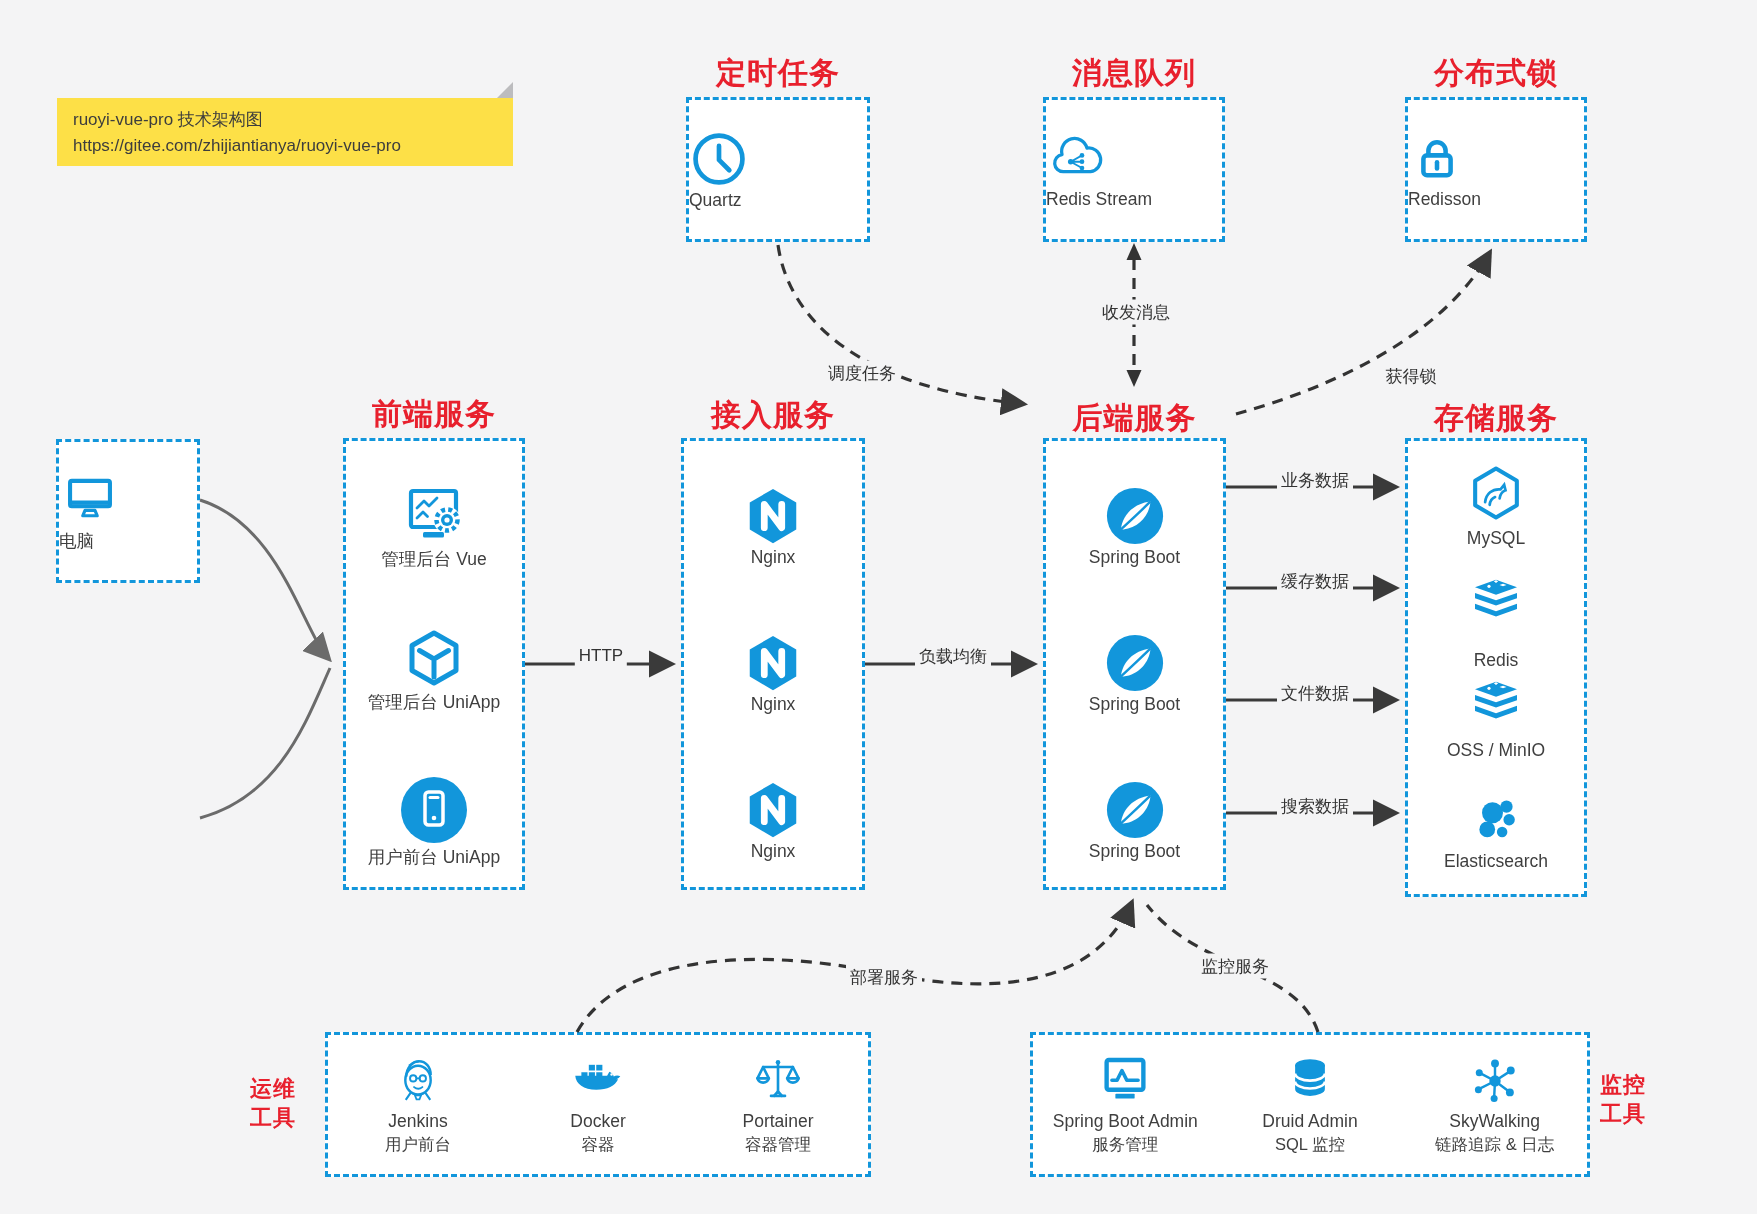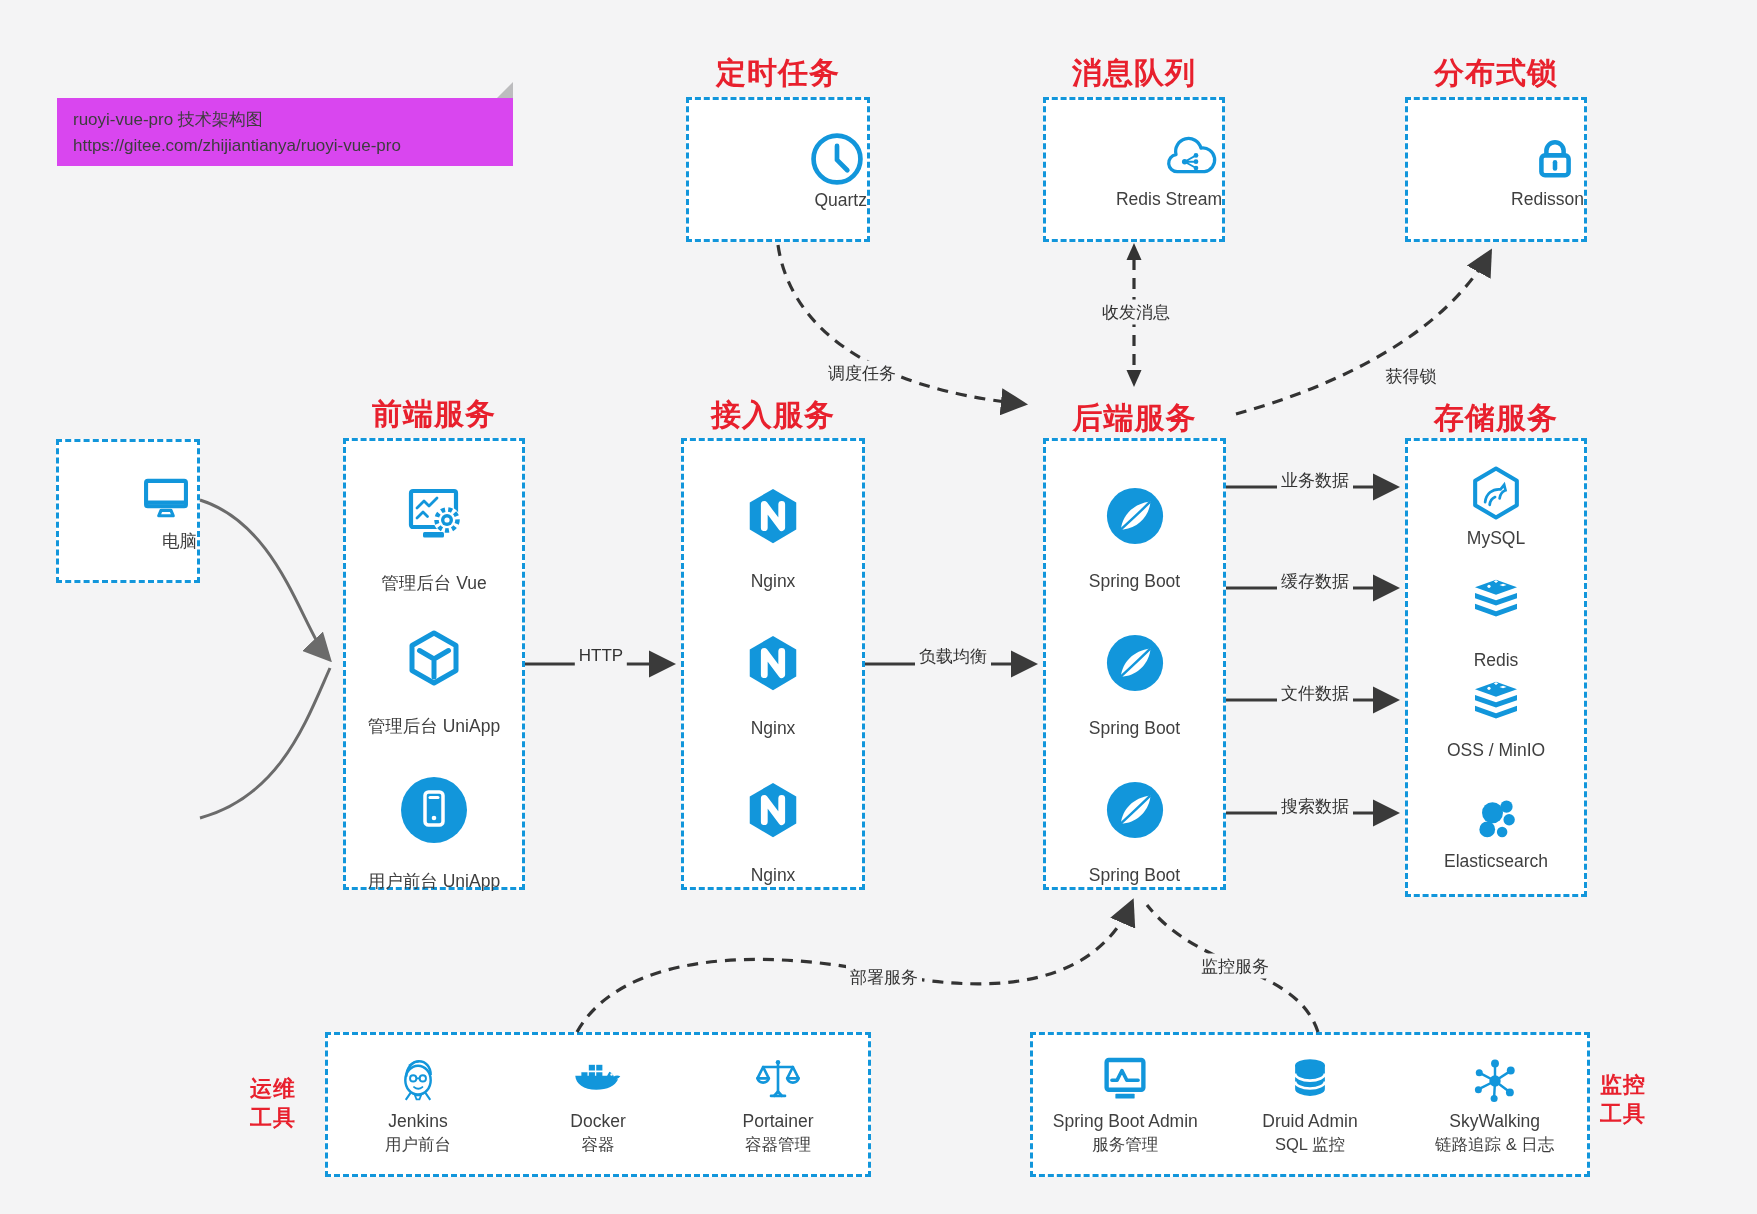--- a/index.html
+++ b/index.html
@@ -3,34 +3,34 @@
 <meta charset="utf-8">
 <style>
   :root{
     --blue:#1296db; --red:#e8202d; --ink:#3f3f3f; --canvas:#f4f4f5; --arrow:#3a3a3a;
   }
   html,body{margin:0;padding:0;background:#e9e9ea;}
   body{font-family:"Liberation Sans","DejaVu Sans",sans-serif;}
   .canvas{position:relative;width:1757px;height:1214px;background:var(--canvas);overflow:hidden;}
   .overlay{position:absolute;left:0;top:0;width:1757px;height:1214px;z-index:5;pointer-events:none;}
   
-  .note{position:absolute;left:57px;top:98px;width:456px;height:68px;background:#d946ef;z-index:2;
+  .note{position:absolute;left:57px;top:98px;width:456px;height:68px;background:#fde047;z-index:2;
         padding:9px 16px;box-sizing:border-box;color:#3d3d3d;font-size:17px;line-height:1.55;}
   .note::after{content:'';position:absolute;top:-16px;right:0;width:0;height:0;
         border-bottom:16px solid #bcbcbe;border-left:16px solid transparent;}
   
   .box{position:absolute;border:3px dashed var(--blue);background:#fff;box-sizing:border-box;z-index:1;}
   .gtitle{position:absolute;color:var(--red);font-weight:700;font-size:30px;text-align:center;
         white-space:nowrap;z-index:2;letter-spacing:1px;}
   .side-title{position:absolute;color:var(--red);font-weight:700;font-size:22px;line-height:29px;
         z-index:2;letter-spacing:1px;}
   
-  .box-center{position:absolute;inset:0;display:flex;flex-direction:column;align-items:flex-end;
+  .box-center{position:absolute;inset:0;display:flex;flex-direction:column;align-items:flex-start;
         justify-content:center;row-gap:1px;}
-  .col-item{position:absolute;left:0;right:0;display:flex;flex-direction:column;align-items:center;row-gap:24px;}
+  .col-item{position:absolute;left:0;right:0;display:flex;flex-direction:column;align-items:center;row-gap:0;}
   .lbl{font-size:17.5px;color:var(--ink);white-space:nowrap;}
   .tool-row{display:flex;height:100%;align-items:center;justify-content:space-around;}
   .tool{display:flex;flex-direction:column;align-items:center;row-gap:2px;flex:1;}
   .tool .name{font-size:17.5px;color:var(--ink);white-space:nowrap;}
   .tool .desc{font-size:16.5px;color:var(--ink);white-space:nowrap;}
   
   .edge-label{position:absolute;transform:translate(-50%,-50%);font-size:17px;color:#333;
         background:var(--canvas);padding:1px 4px;white-space:nowrap;z-index:6;}
   svg [data-name]{vector-effect:non-scaling-stroke;}
 </style>

